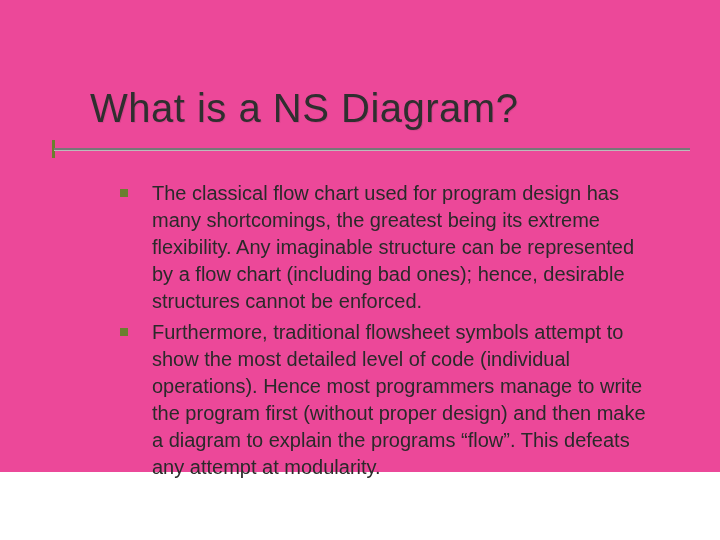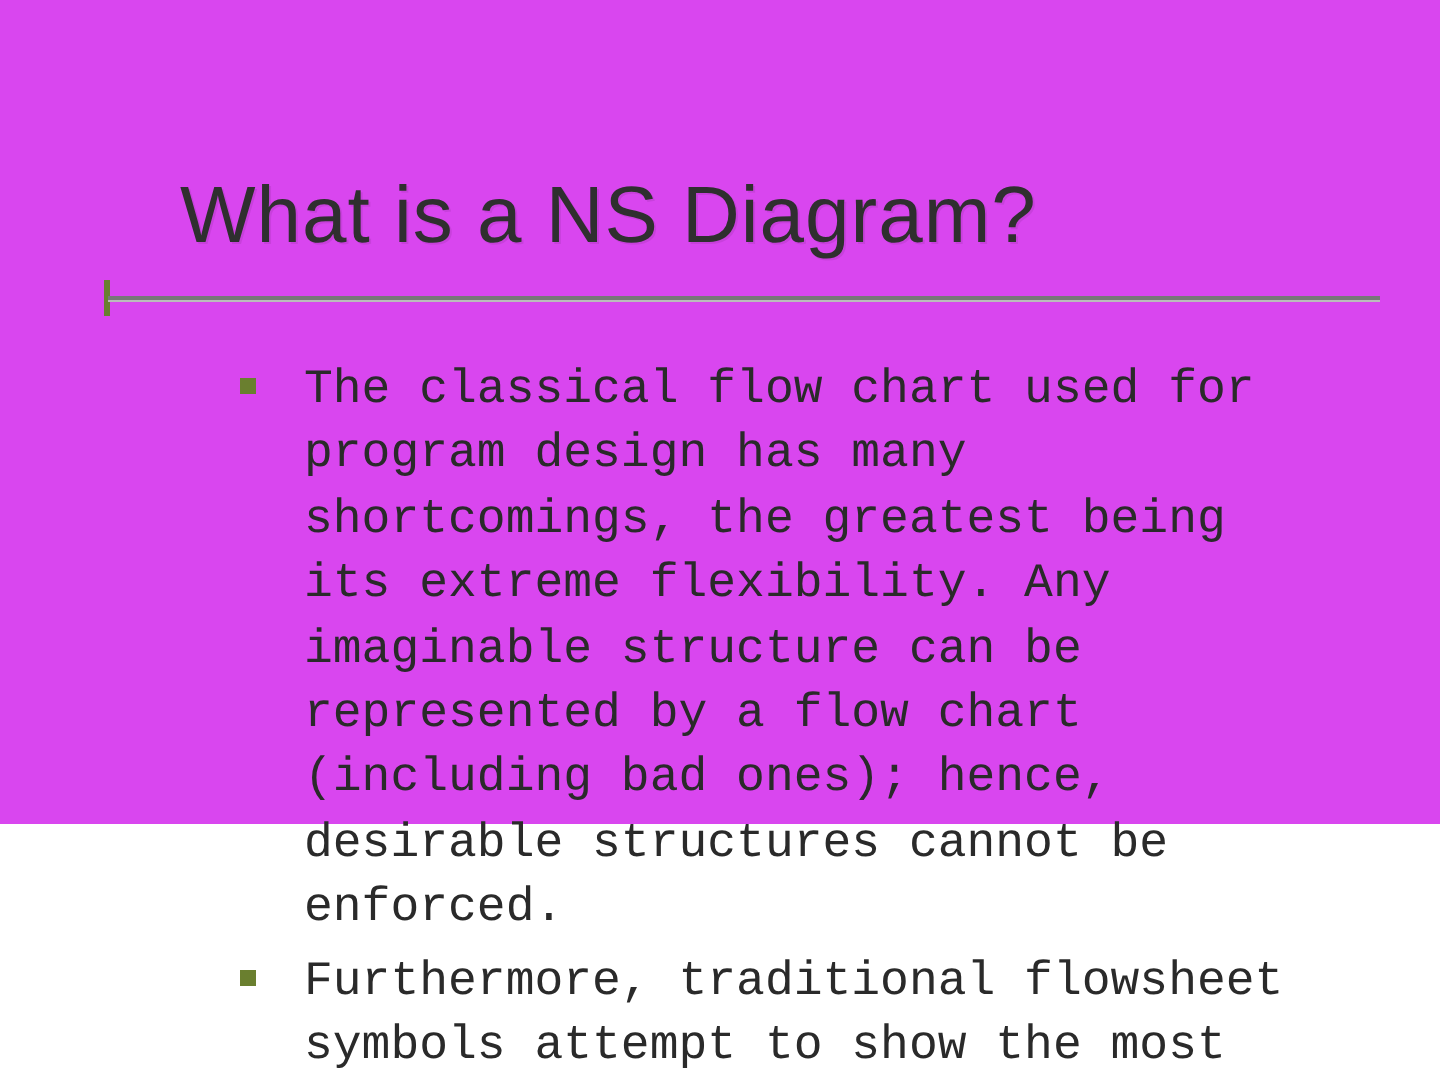--- a/index.html
+++ b/index.html
@@ -1,21 +1,21 @@
 <!DOCTYPE html>
 <html><head>
 <meta charset="utf-8">
 <style>
   * { margin: 0; padding: 0; box-sizing: border-box; }
   html, body { width: 720px; height: 540px; background: #fff; font-family: Verdana, Geneva, sans-serif; overflow: hidden; }
   .slide {
     position: relative;
     width: 720px;
-    height: 412px;
-    background: #d946ef;
+    height: 472px;
+    background: #ec4899;
     padding: 12px;
   }
   .title-wrap {
     position: absolute;
     top: 86px;
     left: 90px;
     right: 40px;
   }
   .title {
     font-size: 40px;
@@ -56,24 +56,24 @@
   .bullet {
     flex: 0 0 auto;
     width: 8px;
     height: 8px;
     background: #6a7f2f;
     margin-top: 9px;
     margin-right: 24px;
   }
   .item-text {
     flex: 1 1 auto;
-    font-size: 24px;
+    font-size: 20px;
     line-height: 1.35;
     color: #2a2a2a;
-    font-family: Liberation Mono, monospace;
+    font-family: Liberation Sans, sans-serif;
   }
 </style>
 </head>
 <body>
 
 <div class="slide">
   <div class="title-wrap">
     <h1 class="title">What is a NS Diagram?</h1>
   </div>
   <div class="title-tick"></div>

